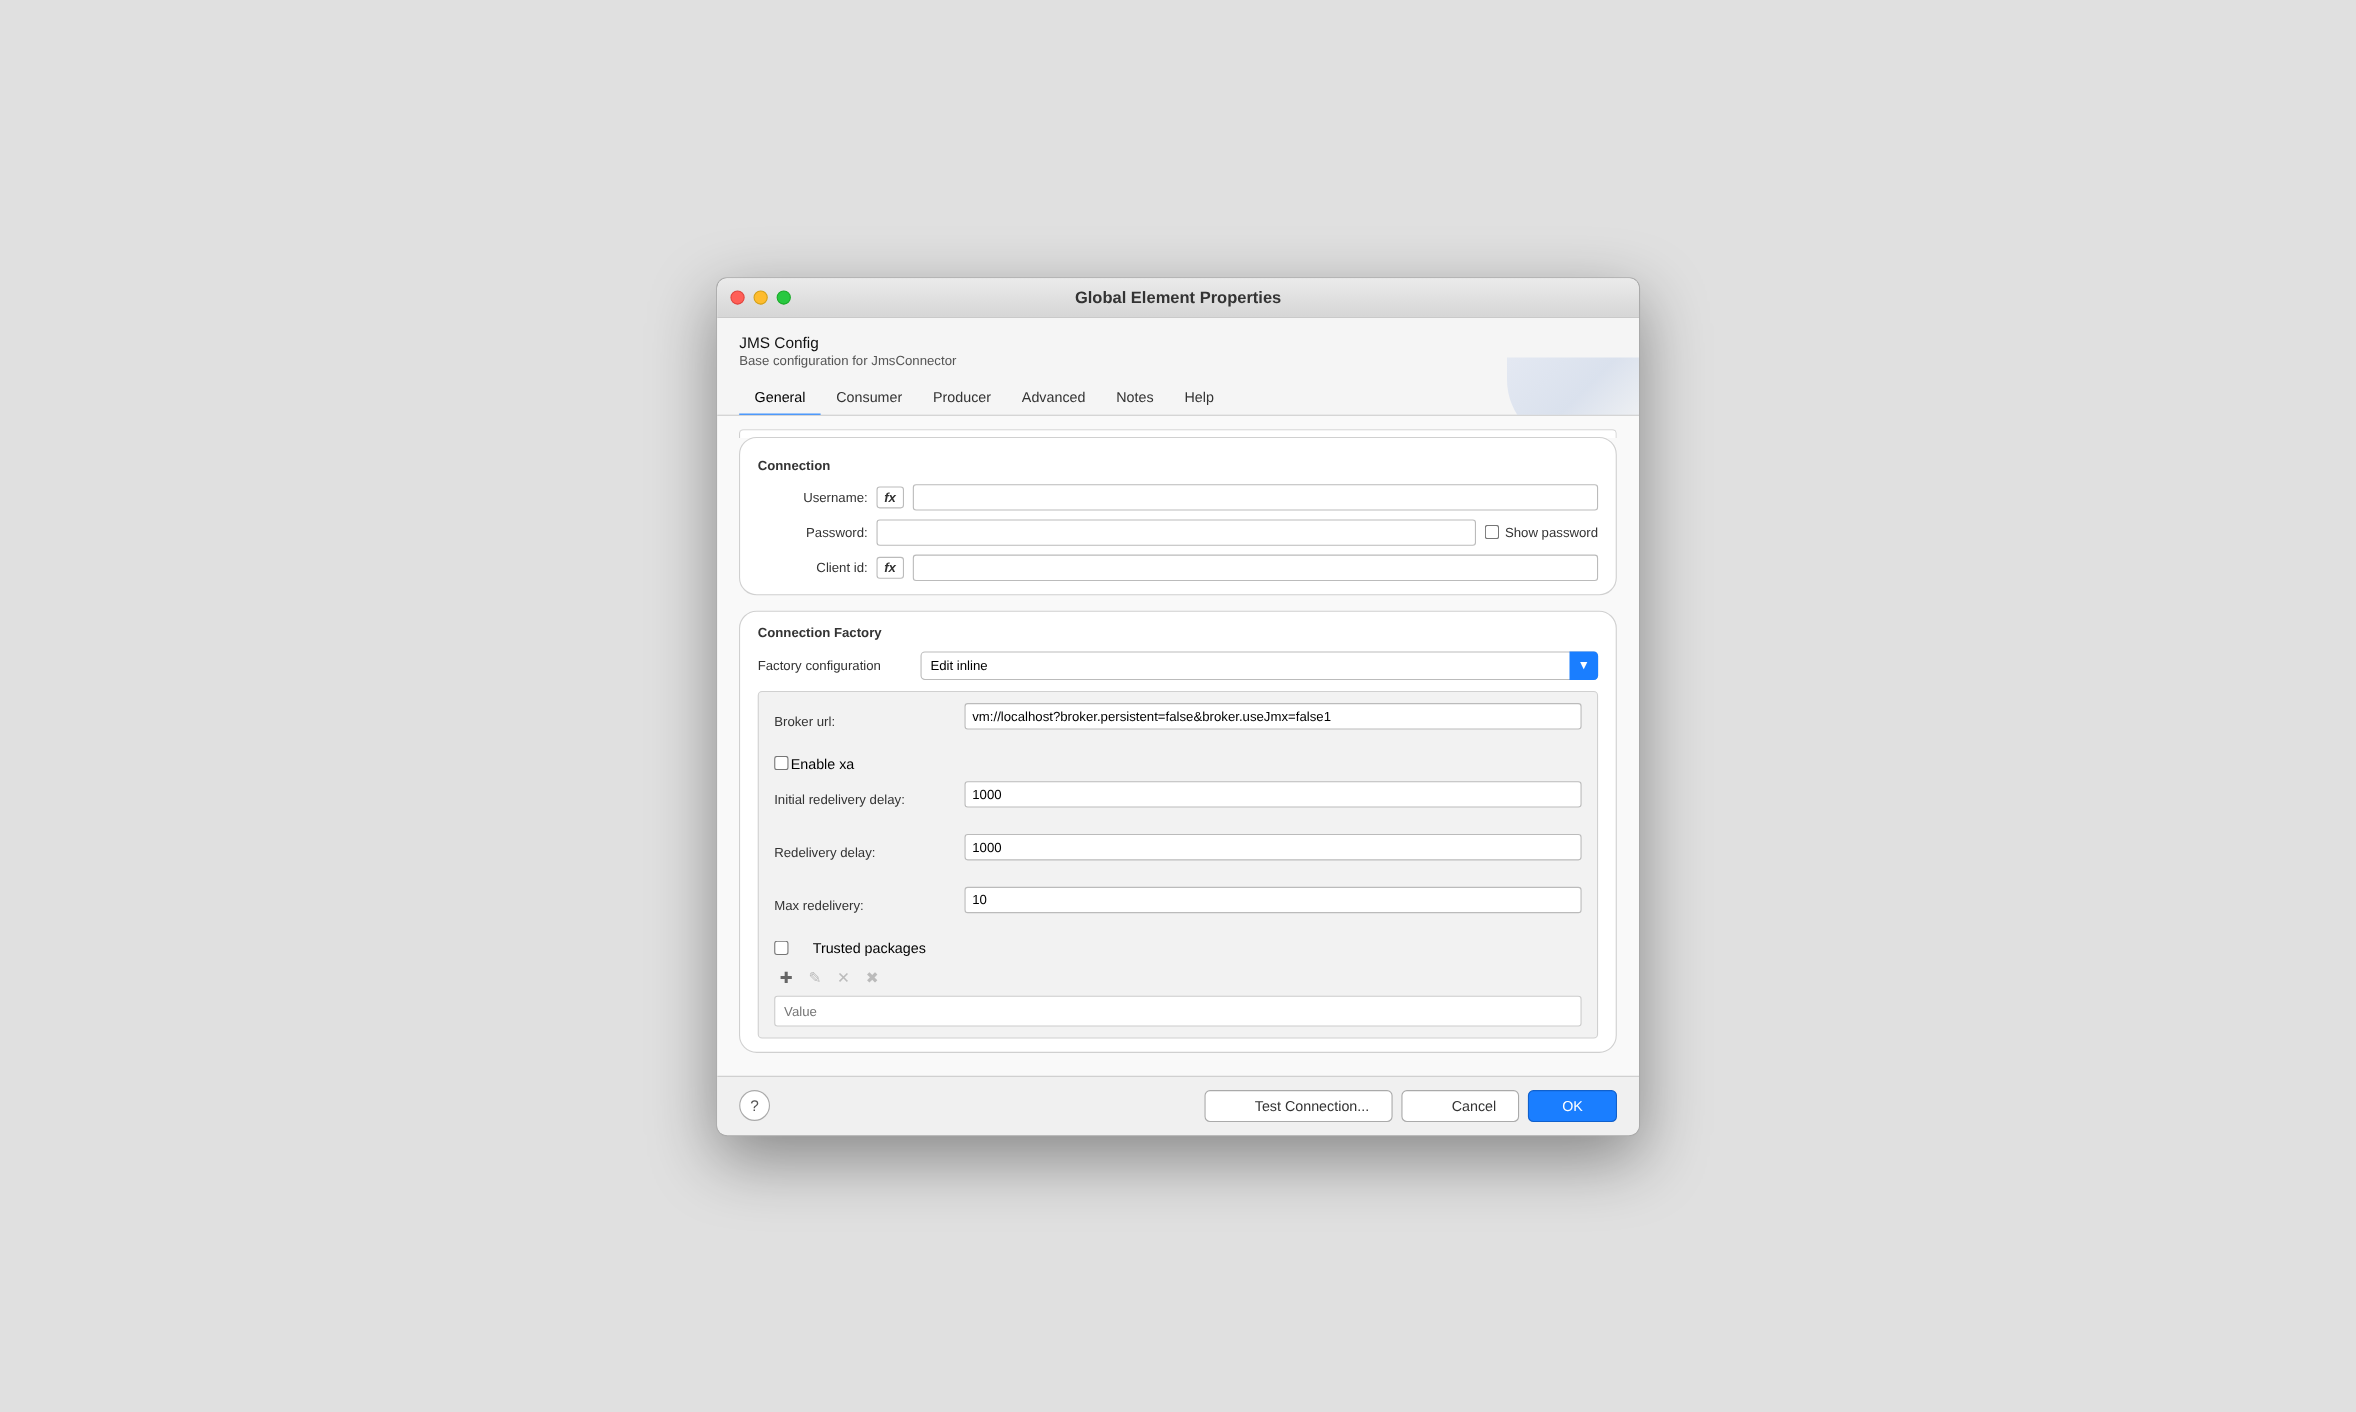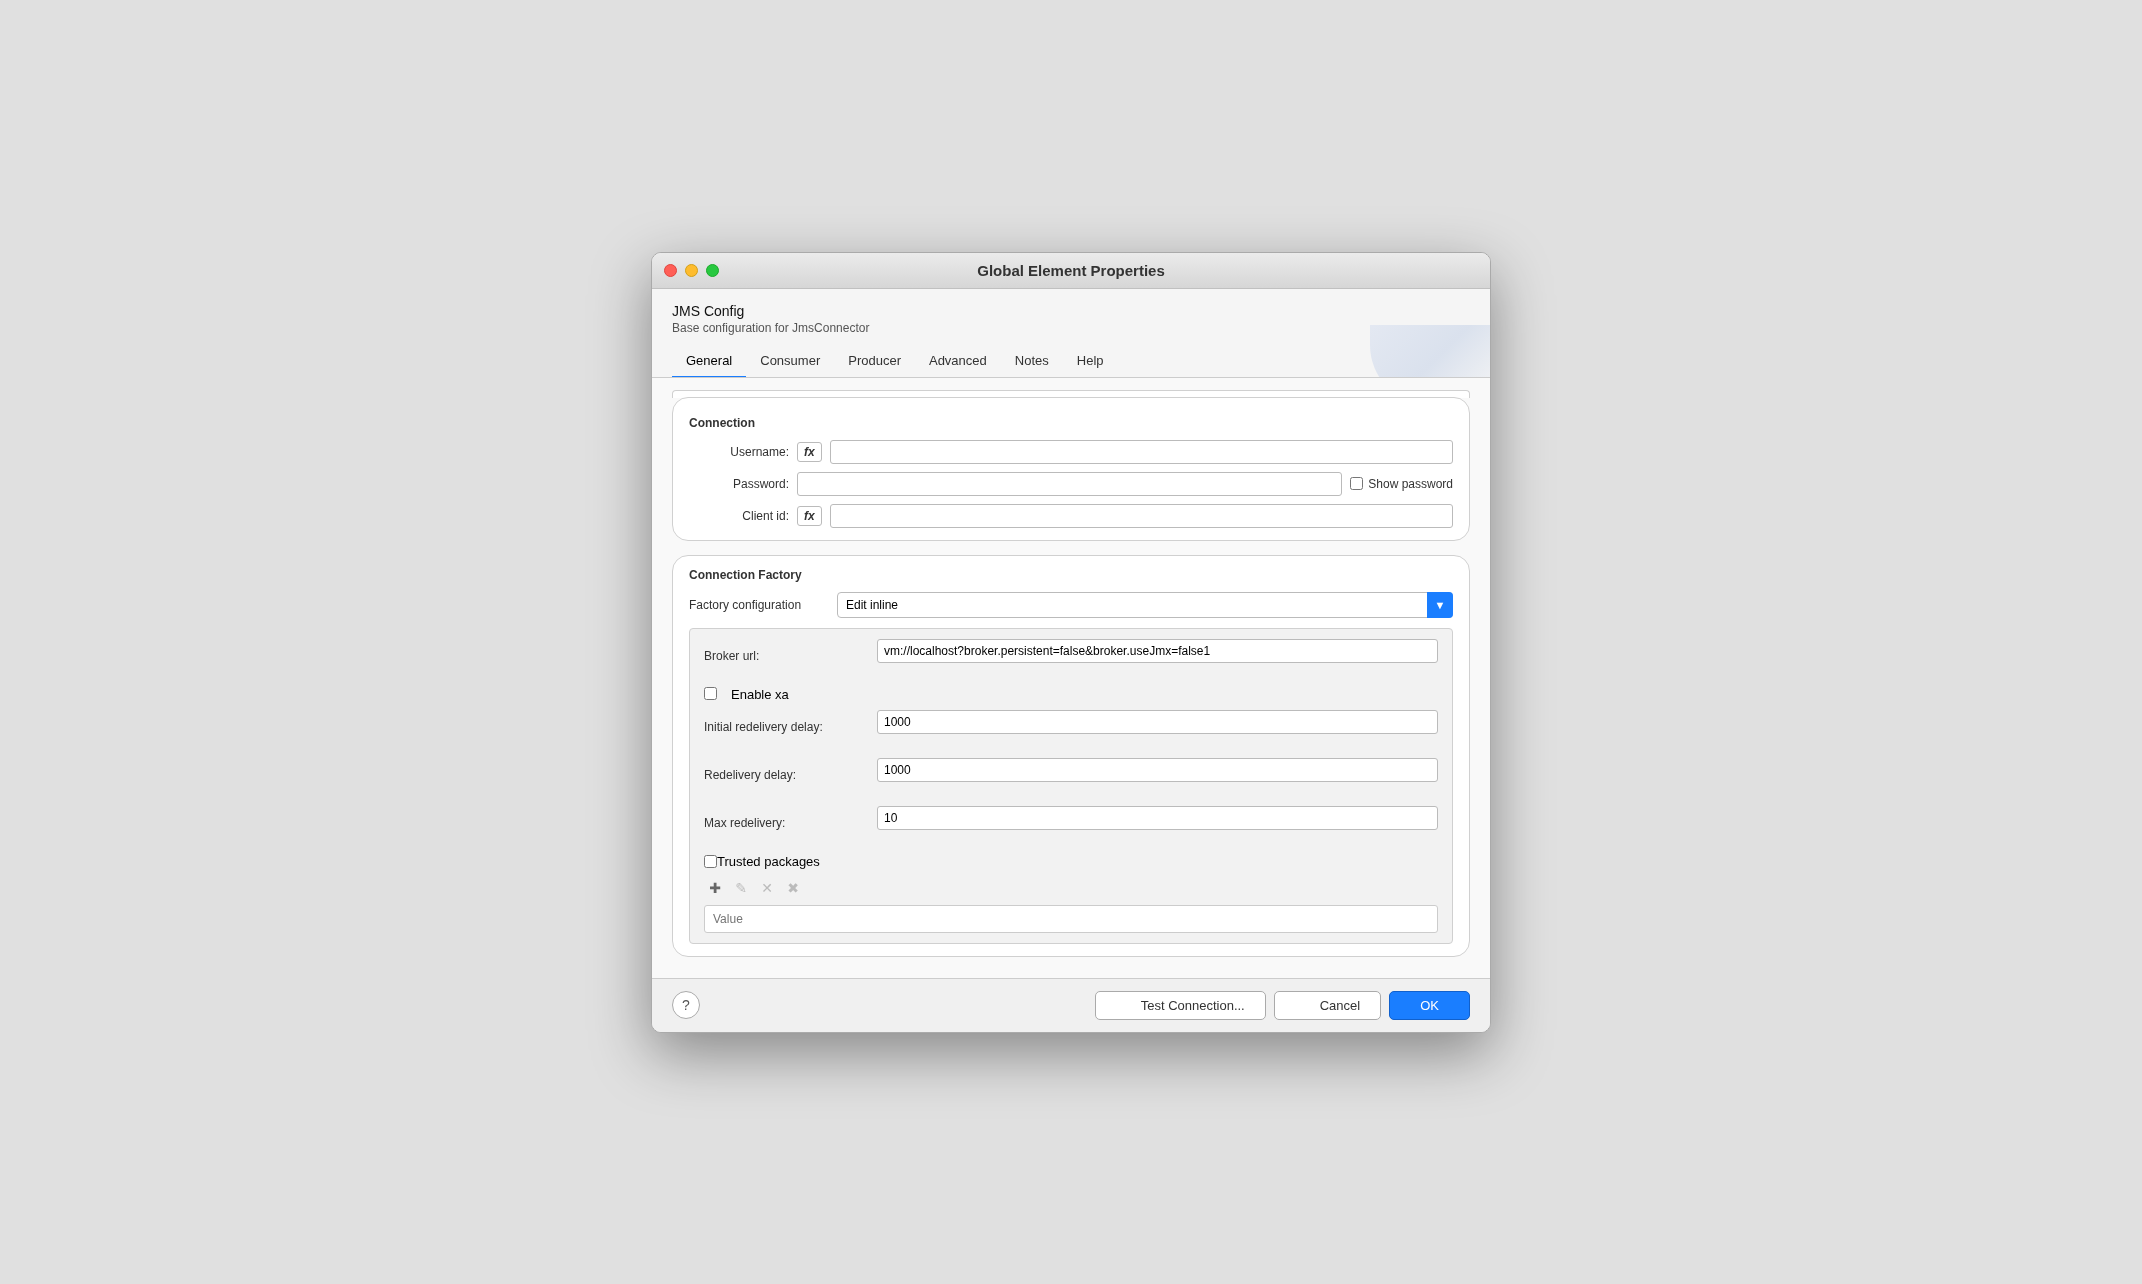--- a/index.html
+++ b/index.html
@@ -299,28 +299,28 @@
       border-radius: 3px;
       padding: 2px 6px;
       font-size: 12px;
       background: white;
       outline: none;
     }
 
     .enable-xa-row {
       display: flex;
       align-items: flex-start;
-      gap: 14px;
+      gap: 2px;
       margin-bottom: 8px;
     }
 
     .trusted-row {
       display: flex;
       align-items: center;
-      gap: 0;
+      gap: 22px;
       margin-bottom: 8px;
     }
 
     .toolbar-row {
       display: flex;
       gap: 4px;
       margin-bottom: 6px;
     }
 
     .toolbar-icon {

